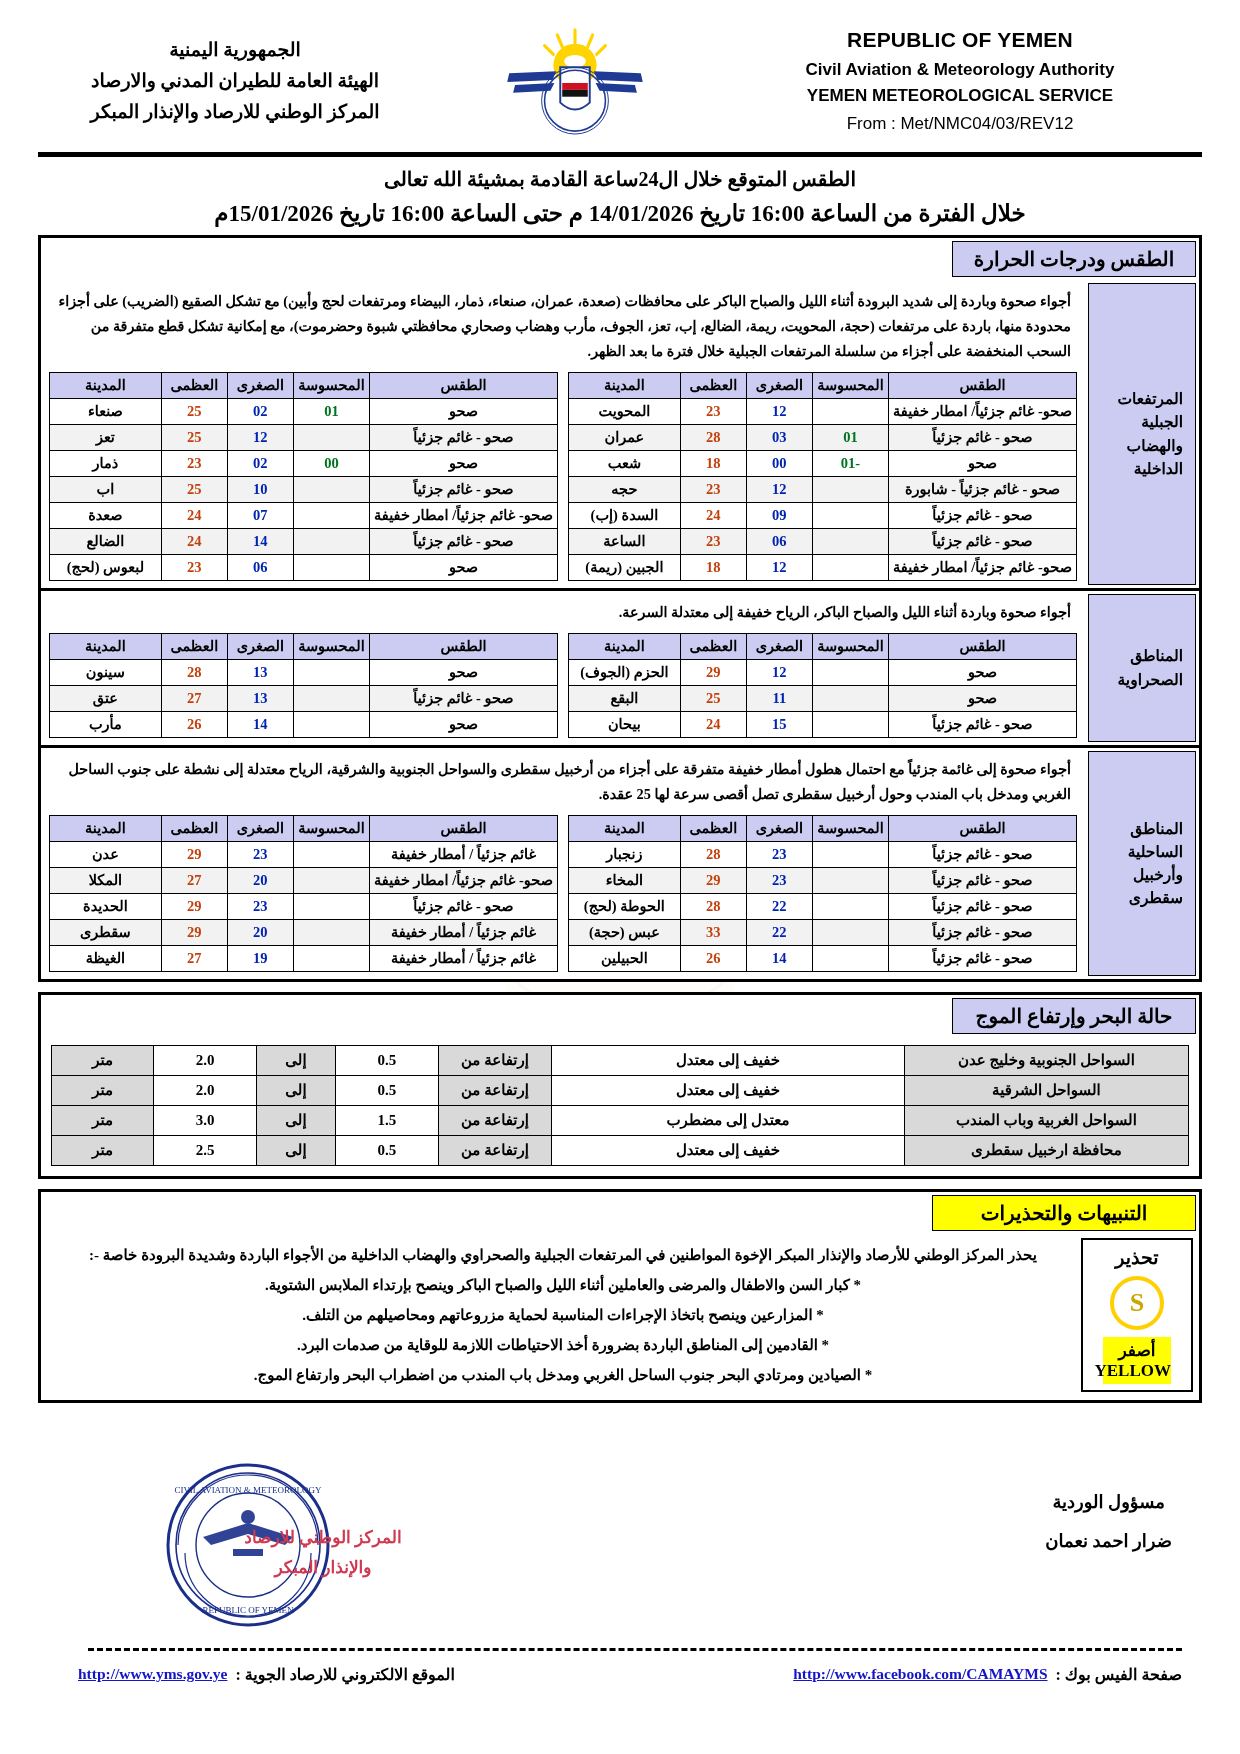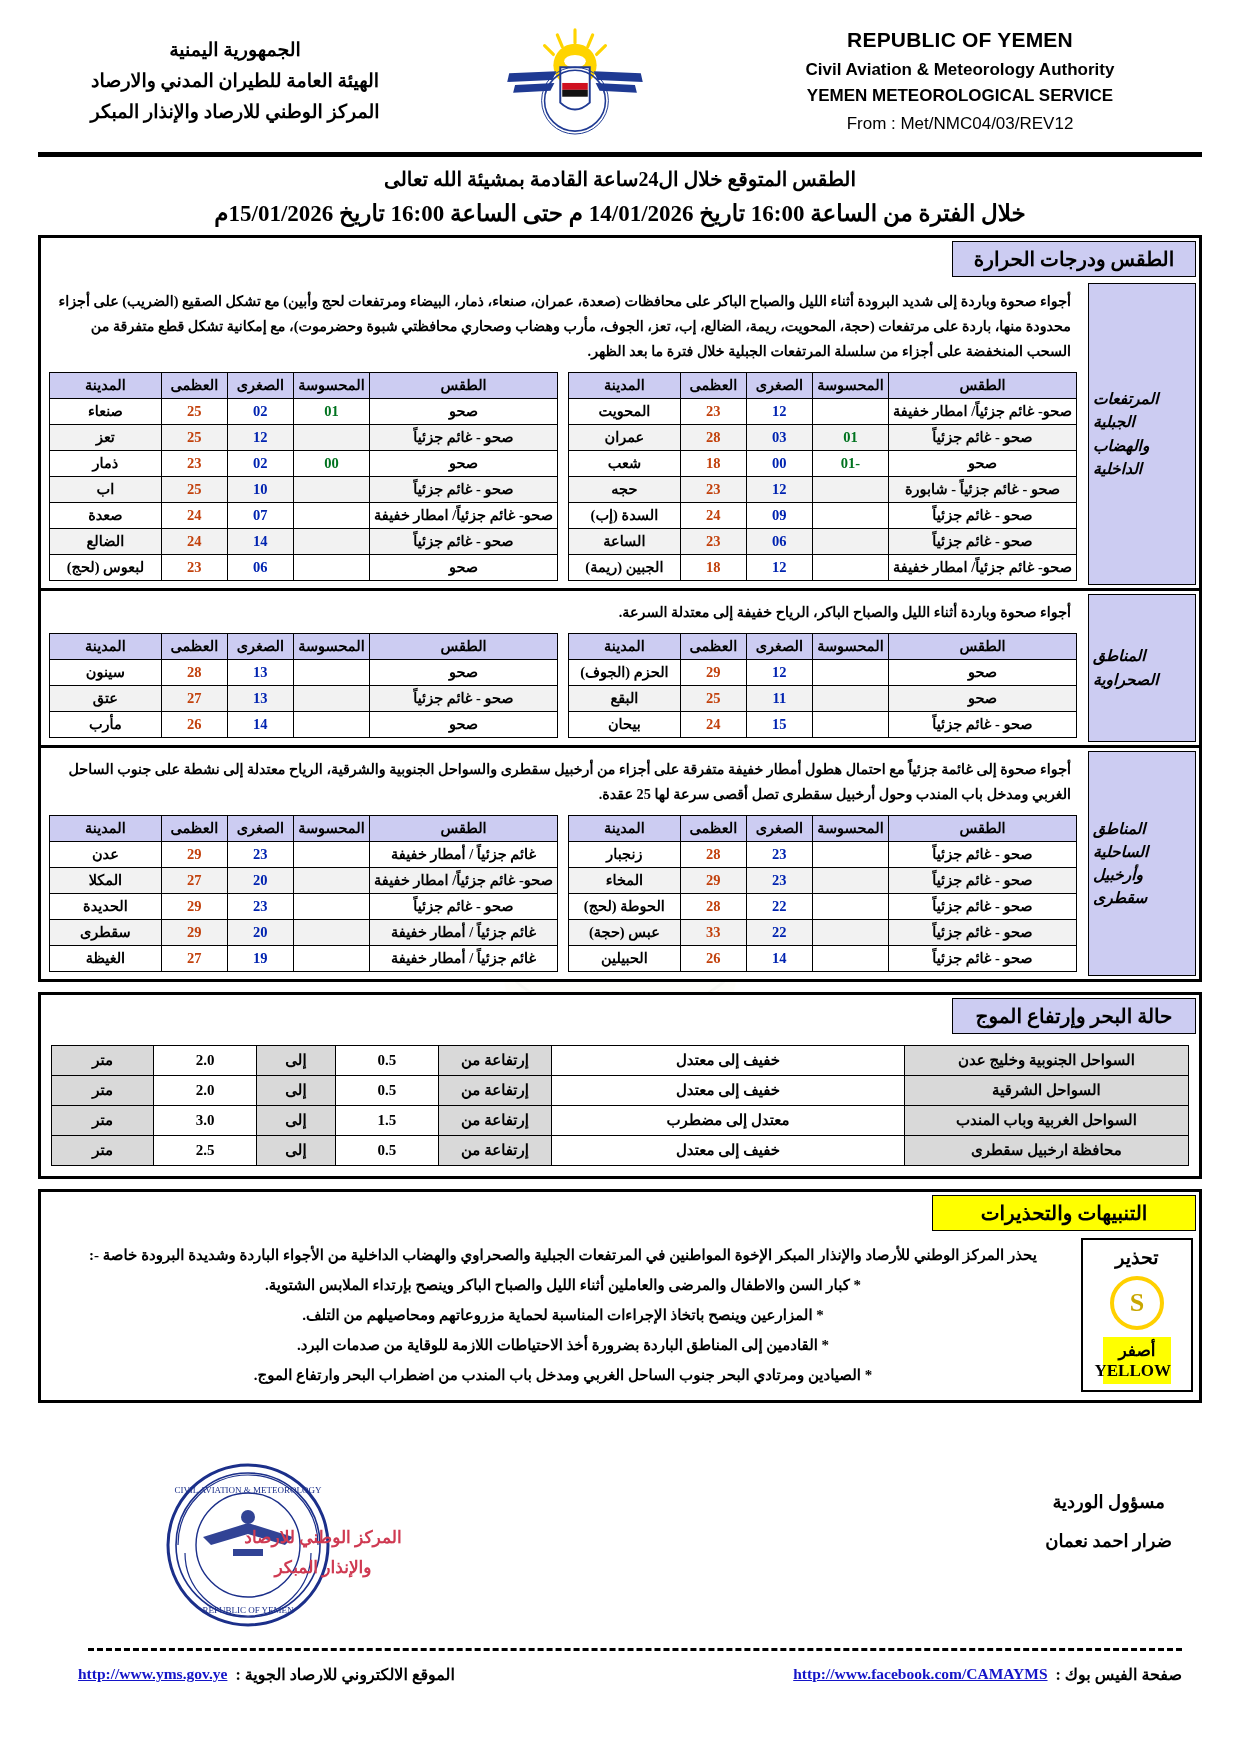--- a/index.html
+++ b/index.html
@@ -113,29 +113,28 @@
   }
   .region:last-child { border-bottom: none; }
   .region-label {
     background: #ccccf2;
     border: 1px solid #000;
     width: 108px;
     min-width: 108px;
     display: flex;
     align-items: center;
     justify-content: center;
-    text-align: left;
+    text-align: right;
     font-family: "Liberation Serif", serif;
     font-weight: bold;
     font-size: 15.5px;
     line-height: 1.5;
-    padding: 4px 4px;
+    padding: 4px 12px;
     box-sizing: border-box;
     margin: 3px;
-    font-style: italic;
   }
   .region-body {
     flex: 1;
     padding: 5px 8px 7px 8px;
     box-sizing: border-box;
   }
   .region-desc {
     font-family: "Liberation Serif", serif;
     font-size: 14.3px;
     font-weight: bold;

